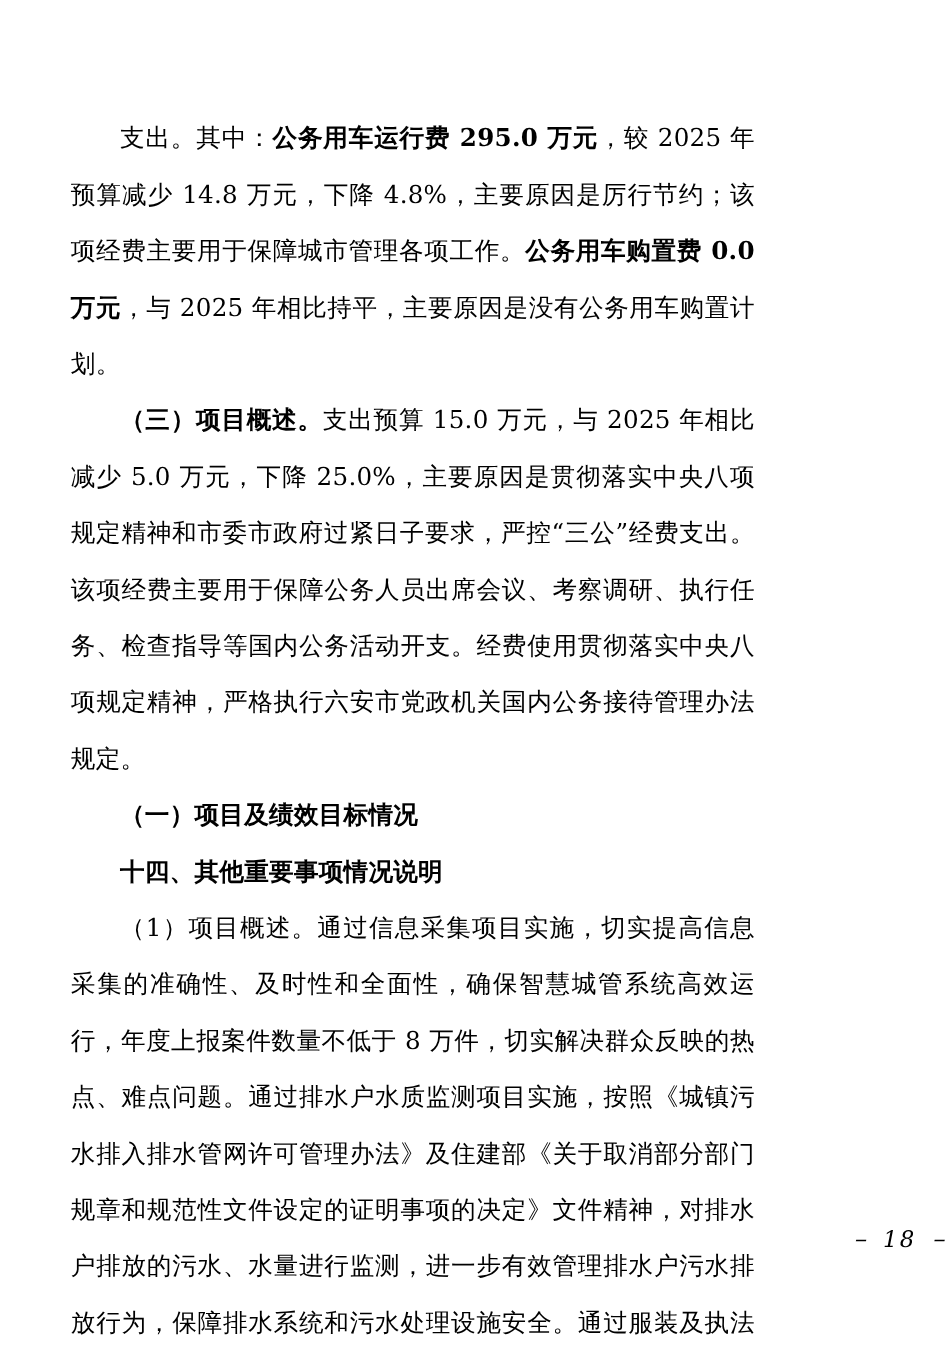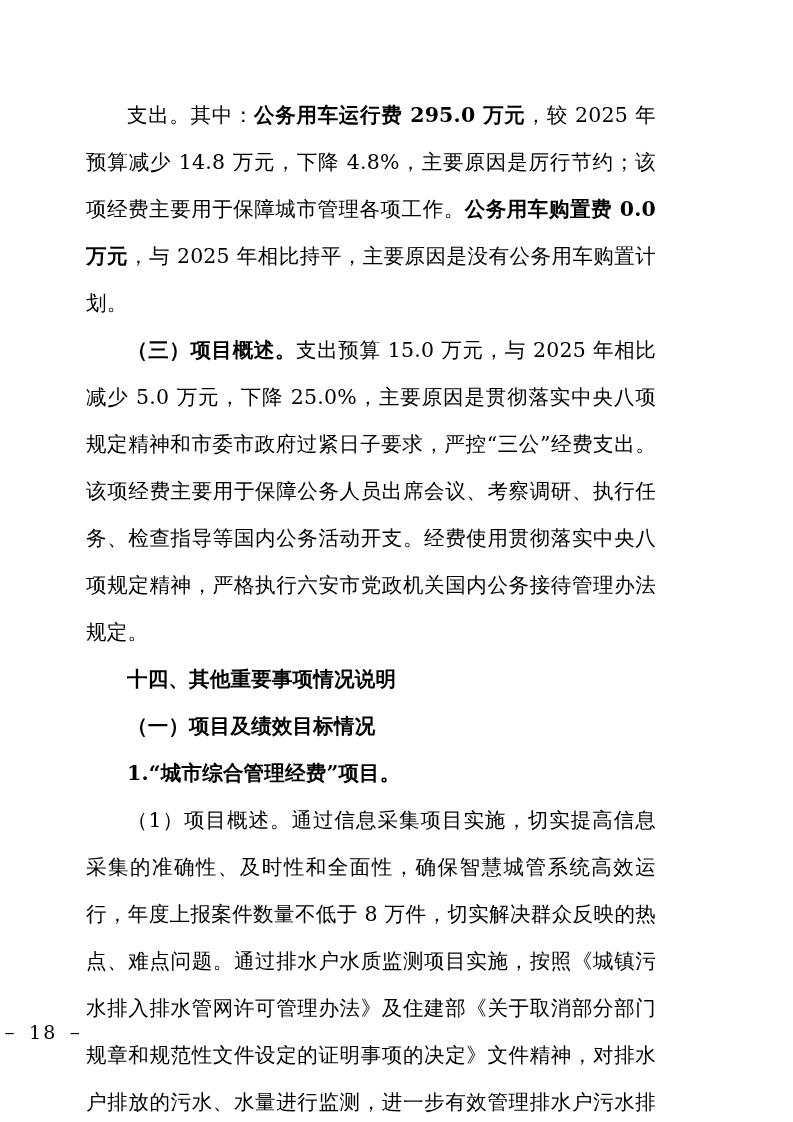--- a/index.html
+++ b/index.html
@@ -15,21 +15,21 @@
     position: relative;
     overflow: hidden;
   }
   .page {
     position: absolute;
     left: 0;
     top: 0;
     width: 793px;
     height: 1122px;
     box-sizing: border-box;
-    padding: 92px 112px 0 86px;
+    padding: 92px 112px 0 59px;
   }
   .doc-body {
     width: 570px;
   }
   p {
     margin: 0;
     font-size: 20.5px;
     line-height: 47px;
     text-align: justify;
     text-justify: inter-ideograph;
@@ -43,32 +43,32 @@
   }
   .heading {
     font-weight: bold;
     text-indent: 2em;
   }
   .page-number {
     position: absolute;
     left: 0;
     right: 0;
     top: 1020px;
-    text-align: left;
+    text-align: right;
     font-size: 19px;
     font-family: "DejaVu Serif", "Liberation Serif", serif;
     letter-spacing: 2px;
+    font-style: italic;
   }
 </style>
 </head>
 <body>
 
 <div class="page">
   <div class="doc-body" id="doc-body">
       <p class="indent2" id="para-1"><span>支出。其中：</span><span class="b">公务用车运行费 295.0 万元</span><span>，较 2025 年预算减少 14.8 万元，下降 4.8%，主要原因是厉行节约；该项经费主要用于保障城市管理各项工作。</span><span class="b">公务用车购置费 0.0 万元</span><span>，与 2025 年相比持平，主要原因是没有公务用车购置计划。</span></p>
       <p class="indent2" id="para-2"><span class="b">（三）项目概述。</span><span>支出预算 15.0 万元，与 2025 年相比减少 5.0 万元，下降 25.0%，主要原因是贯彻落实中央八项规定精神和市委市政府过紧日子要求，严控“三公”经费支出。该项经费主要用于保障公务人员出席会议、考察调研、执行任务、检查指导等国内公务活动开支。经费使用贯彻落实中央八项规定精神，严格执行六安市党政机关国内公务接待管理办法规定。</span></p>
+      <p class="heading" id="heading-14-1"><span class="b">（一）项目及绩效目标情况</span></p>
       <p class="heading" id="heading-14"><span class="b">十四、其他重要事项情况说明</span></p>
-      <p class="heading" id="heading-14-1"><span class="b">（一）项目及绩效目标情况</span></p>
-      <p class="heading" id="heading-14-1-1"><span class="b">1.“城市综合管理经费”项目。</span></p>
       <p class="indent2" id="para-3"><span>（1）项目概述。通过信息采集项目实施，切实提高信息采集的准确性、及时性和全面性，确保智慧城管系统高效运行，年度上报案件数量不低于 8 万件，切实解决群众反映的热点、难点问题。通过排水户水质监测项目实施，按照《城镇污水排入排水管网许可管理办法》及住建部《关于取消部分部门规章和规范性文件设定的证明事项的决定》文件精神，对排水户排放的污水、水量进行监测，进一步有效管理排水户污水排放行为，保障排水系统和污水处理设施安全。通过服装及执法装备项目实施，完成六安市城管局新进人员更新服装，提升城市管理工作形象，提升一线执法水平。</span></p>
     </div>
   <div class="page-number">－ 18 －</div>
 </div>
 
 </body></html>

